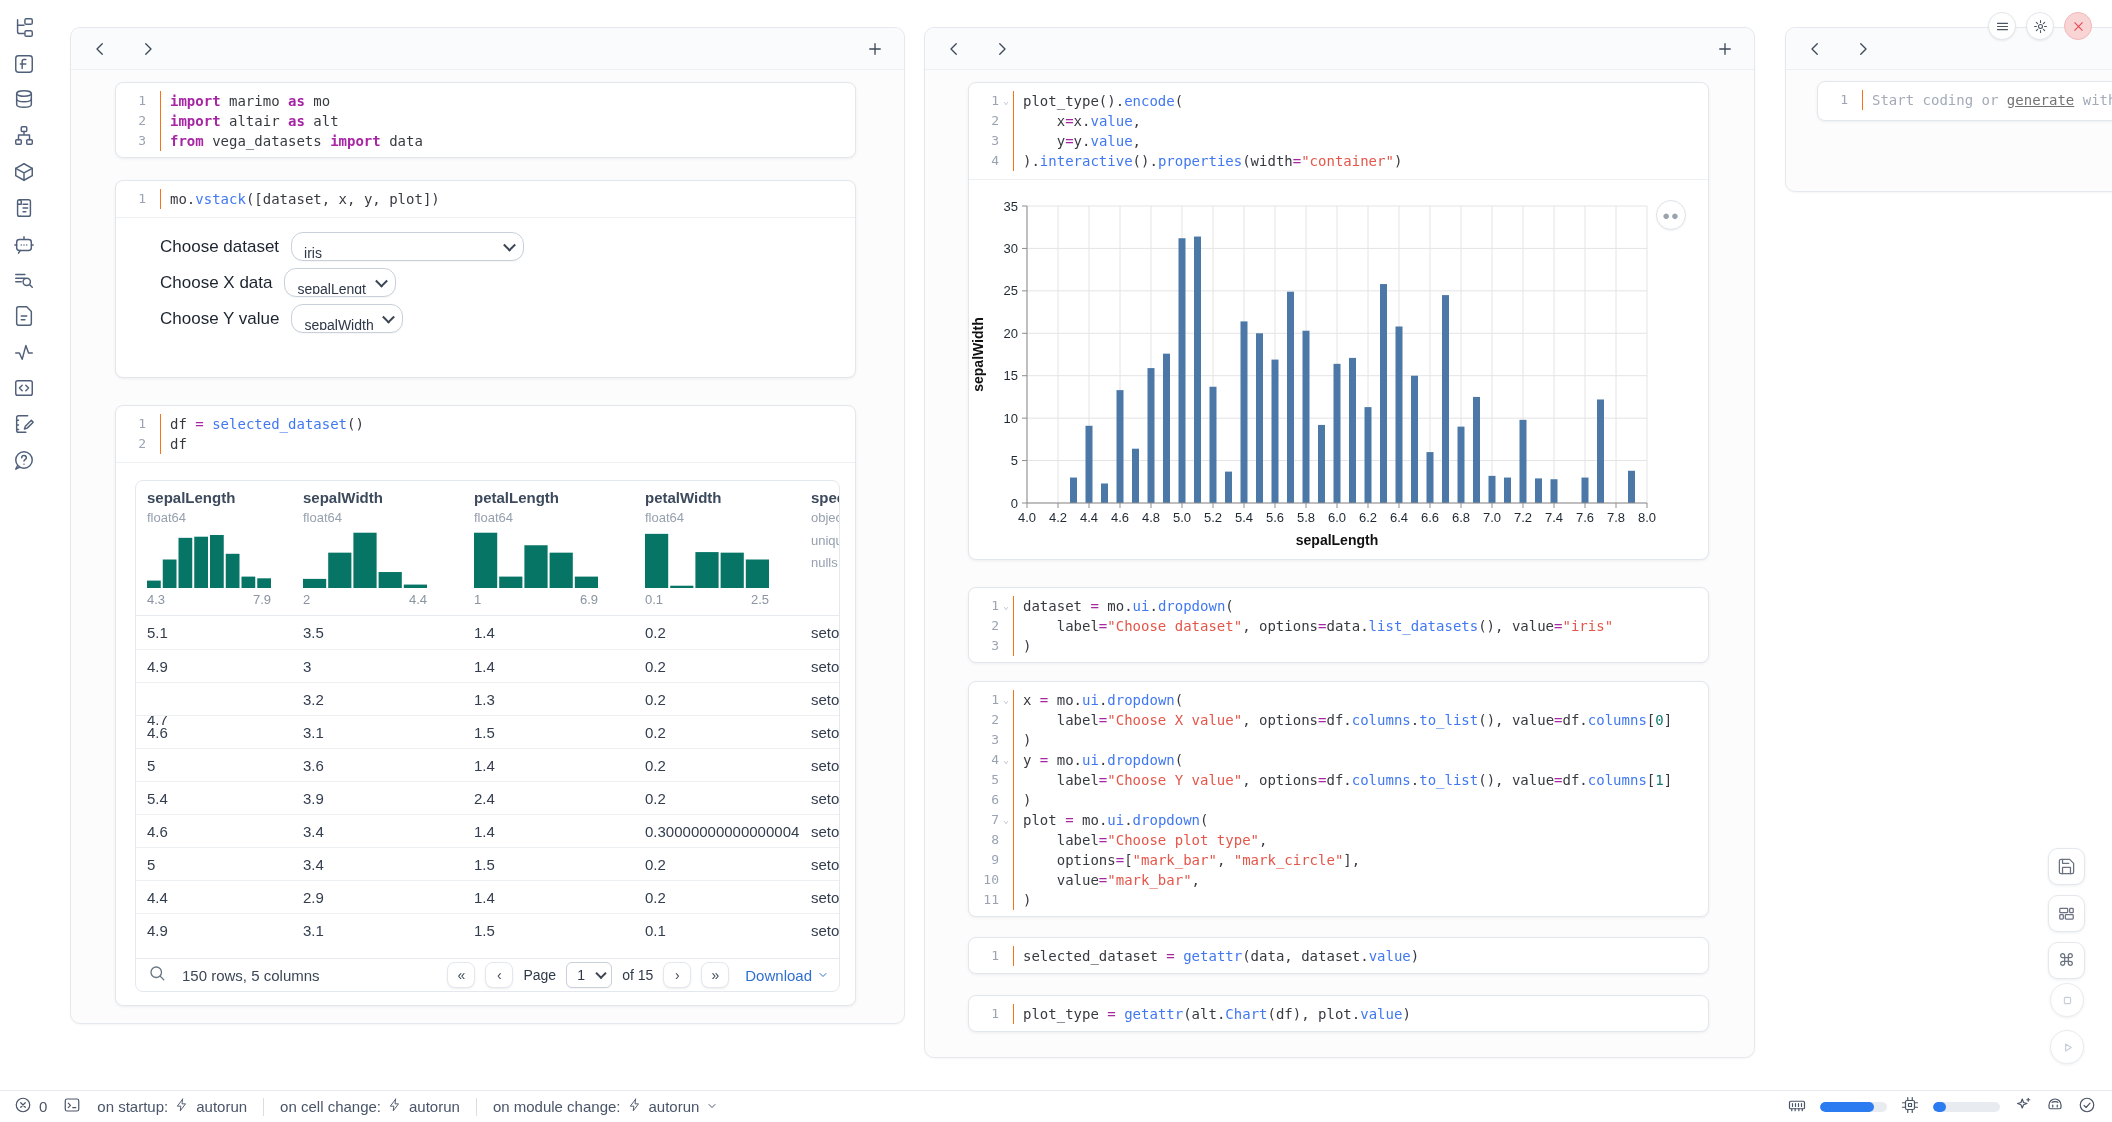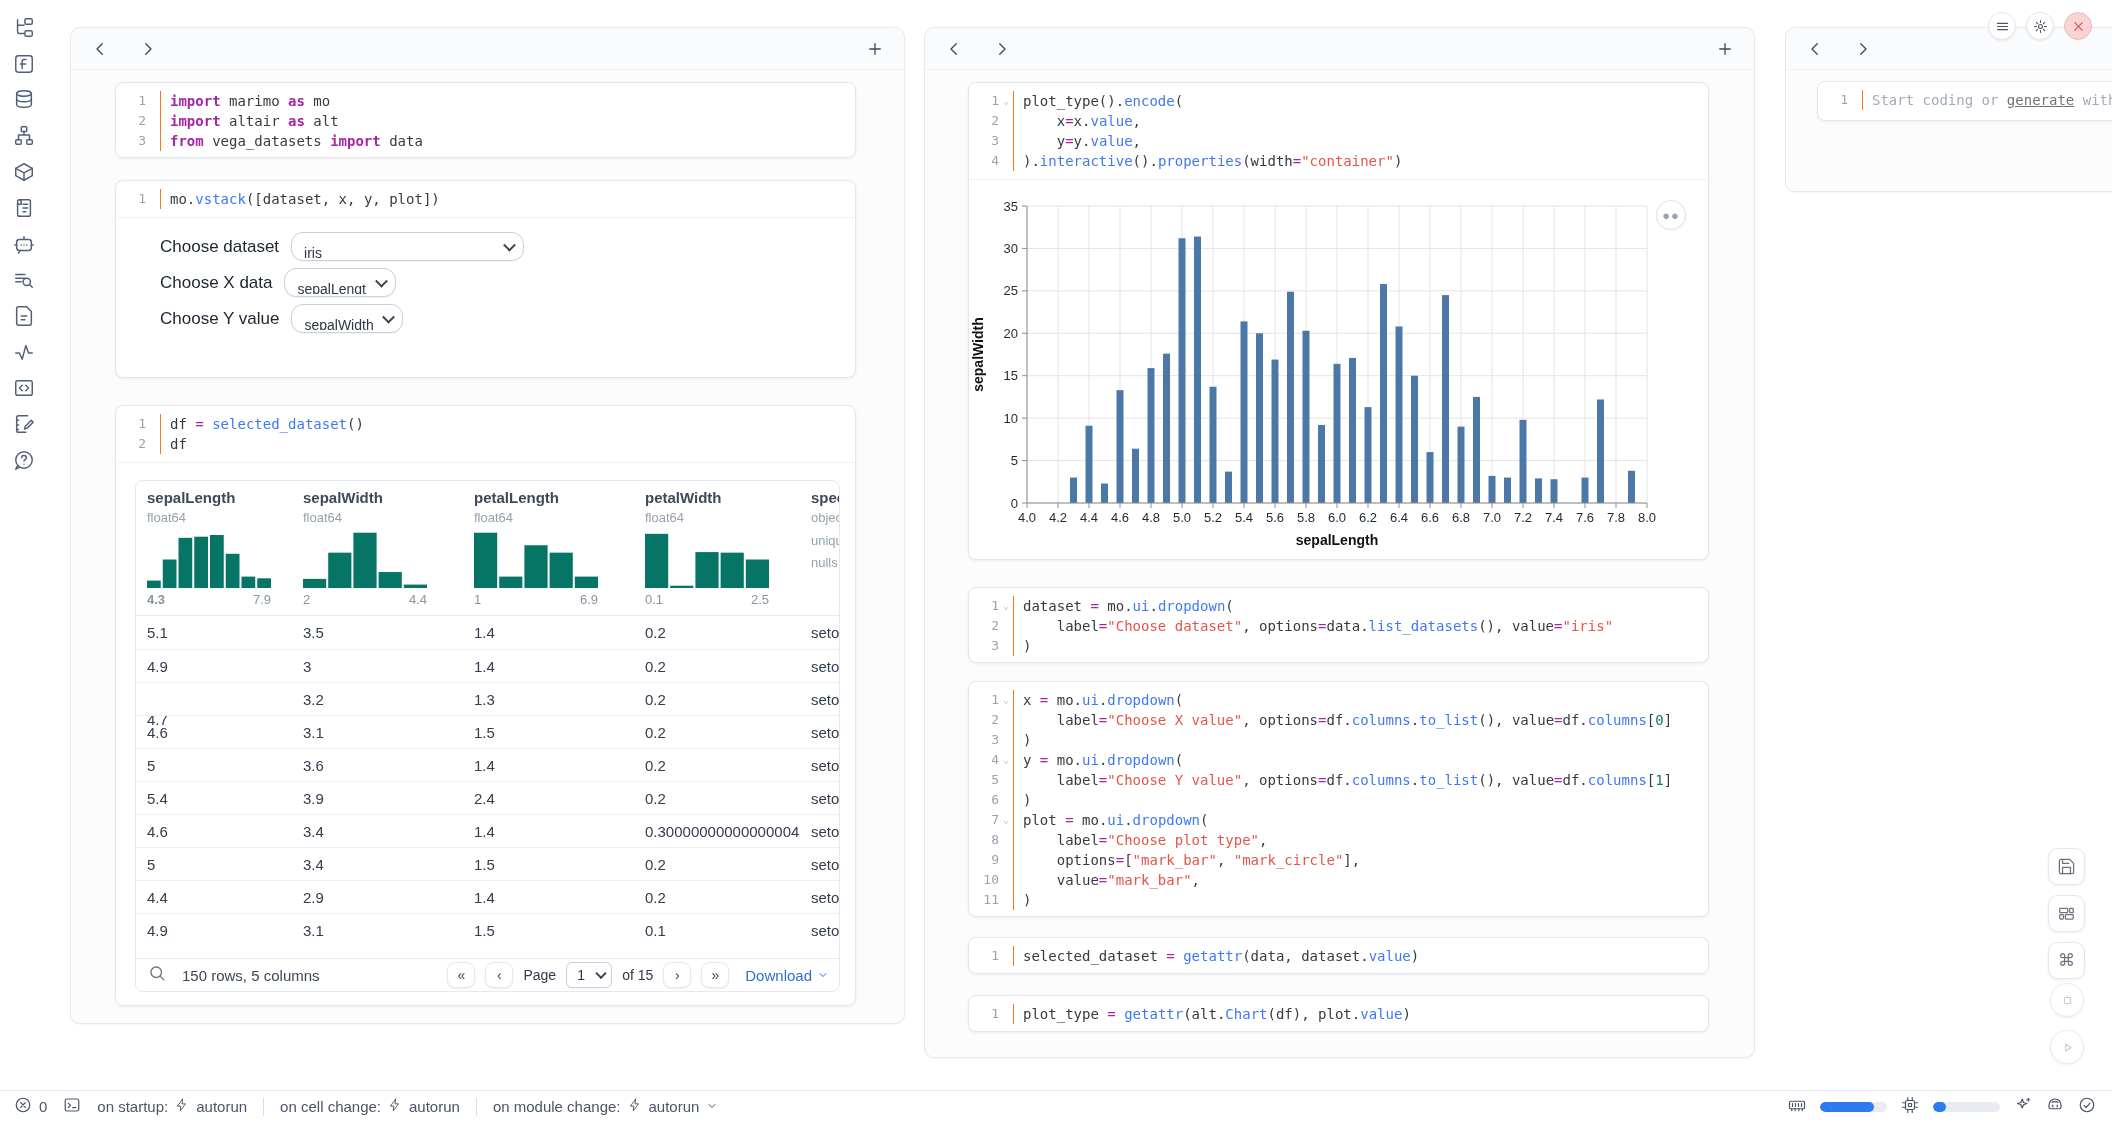--- a/index.html
+++ b/index.html
@@ -262,21 +262,21 @@
           <svg width="124" height="57" class="th-hist" style="left: 11px;">
             <rect x="0" y="49.59" width="13.75" height="7.41" fill="#077566"></rect>
             <rect x="15.75" y="28.5" width="13.75" height="28.5" fill="#077566"></rect>
             <rect x="31.5" y="6.839999999999996" width="13.75" height="50.160000000000004" fill="#077566"></rect>
             <rect x="47.25" y="5.699999999999996" width="13.75" height="51.300000000000004" fill="#077566"></rect>
             <rect x="63" y="3.989999999999995" width="13.75" height="53.010000000000005" fill="#077566"></rect>
             <rect x="78.75" y="22.800000000000004" width="13.75" height="34.199999999999996" fill="#077566"></rect>
             <rect x="94.5" y="45.6" width="13.75" height="11.4" fill="#077566"></rect>
             <rect x="110.25" y="47.31" width="13.75" height="9.690000000000001" fill="#077566"></rect>
           </svg>
-          <div class="th-min" style="left: 11px; font-weight: bold;">4.3</div>
+          <div class="th-min" style="left: 11px;">4.3</div>
           <div class="th-max" style="left: 11px; width: 124px; text-align: right;">7.9</div>
           <div class="th-name" style="left: 167px; width: 165px;">sepalWidth</div>
           <div class="th-type" style="left: 167px; width: 165px;">float64</div>
           <svg width="124" height="57" class="th-hist" style="left: 167px;">
             <rect x="0" y="47.879999999999995" width="23.2" height="9.120000000000001" fill="#077566"></rect>
             <rect x="25.2" y="21.660000000000004" width="23.2" height="35.339999999999996" fill="#077566"></rect>
             <rect x="50.4" y="1.7100000000000009" width="23.2" height="55.29" fill="#077566"></rect>
             <rect x="75.6" y="41.04" width="23.2" height="15.96" fill="#077566"></rect>
             <rect x="100.8" y="53.58" width="23.2" height="3.42" fill="#077566"></rect>
           </svg>

